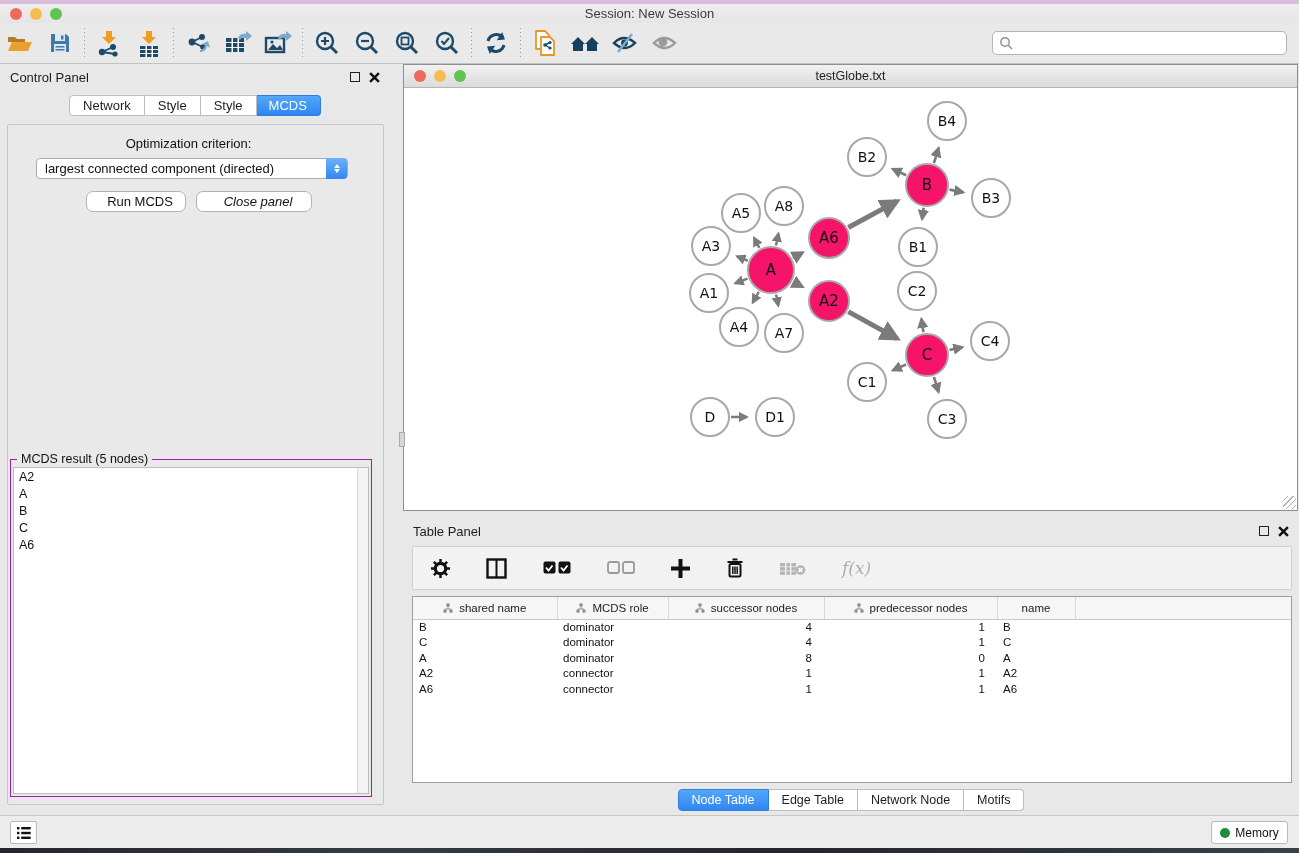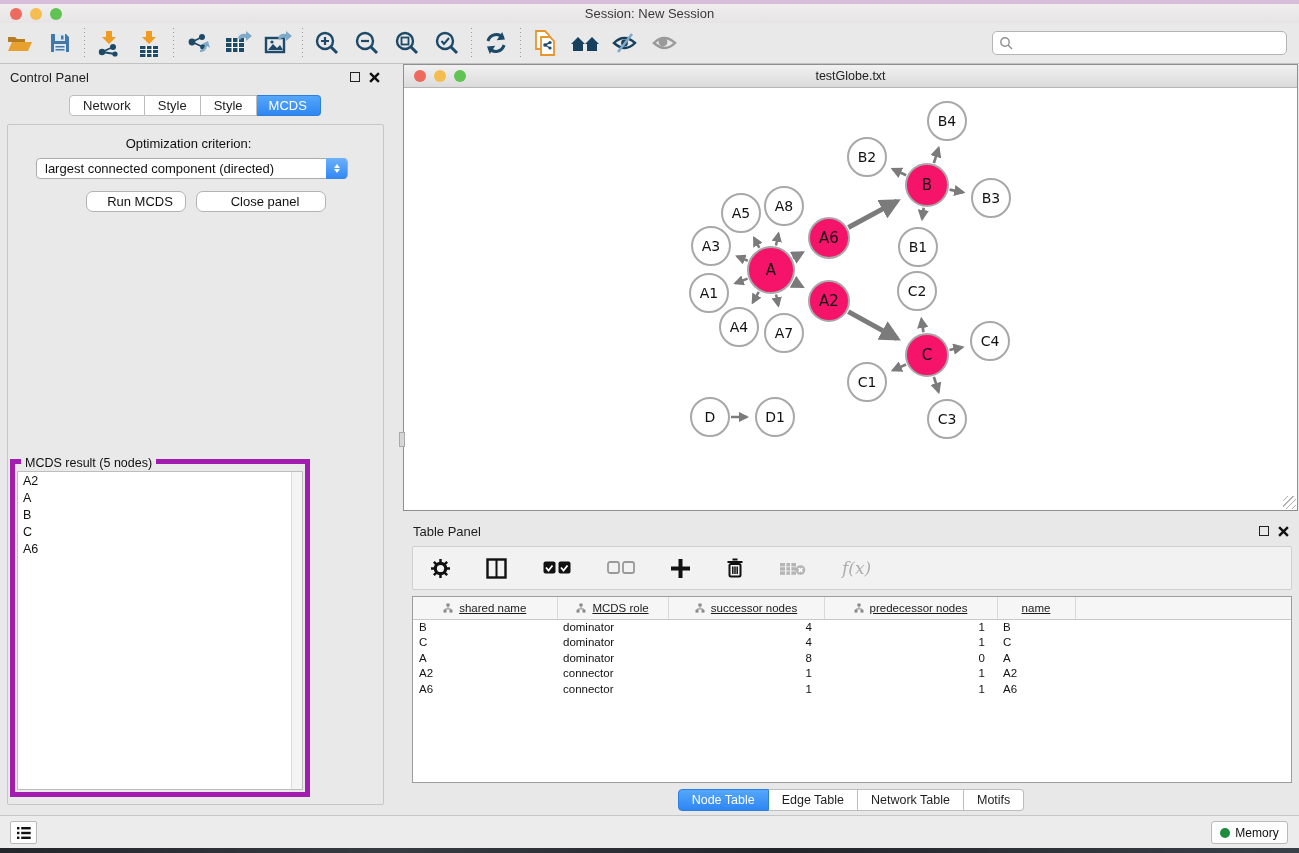--- a/index.html
+++ b/index.html
@@ -49,23 +49,23 @@
     font-size:13px; padding-left:8px; color:#111; }
   #criterion .stepper { position:absolute; right:0px; top:-1px; width:21px; height:21px;
     background:linear-gradient(#6cb1fc,#2f87f3); border-radius:0 4px 4px 0;
     display:flex; flex-direction:column; align-items:center; justify-content:center; gap:1px; }
   .chev { width:0; height:0; border-left:3.5px solid transparent; border-right:3.5px solid transparent; }
   .chev.up { border-bottom:4px solid #fff; }
   .chev.dn { border-top:4px solid #fff; }
   .cp-btn { position:absolute; top:127px; height:21px; background:#fff; border:1px solid #b3b3b3;
     border-radius:7px; font-size:13px; color:#111; display:flex; align-items:center; justify-content:center;padding-left:8px; }
   #run-btn { left:86px; width:100px; }
-  #closep-btn { left:196px; width:130px; }
-  #result-box { position:absolute; left:10px; top:395px; width:300px; height:338px;
-    border:5px solid #a21caf; }
+  #closep-btn { left:196px; width:116px;font-style:italic; }
+  #result-box { position:absolute; left:10px; top:395px; width:362px; height:338px;
+    border:1px solid #a21caf; }
   #result-legend { position:absolute; left:6px; top:-8px; background:#e9e9e9; padding:0 4px;
     font-size:12.5px; color:#111; }
   #result-list { position:absolute; left:2px; top:7px; right:2px; bottom:2px; background:#fff;
     border:1px solid #bdbdbd; overflow:hidden; }
   #result-list .scroll { position:absolute; right:0; top:0; bottom:0; width:11px;
     background:#f4f4f4; border-left:1px solid #dcdcdc; }
   .result-item { font-size:12.5px; color:#111; padding:1.5px 0 1.5px 5px; }
 
   
   #net-window { position:absolute; left:403px; top:64px; width:895px; height:447px;
@@ -82,21 +82,21 @@
   
   #table-panel { position:absolute; left:403px; top:518px; width:896px; height:297px; background:#e8e8e8; }
   #tp-toolbar { position:absolute; left:9px; top:28px; right:7px; height:44px; background:#f2f2f2;
     border:1px solid #cfcfcf; border-radius:2px; display:flex; align-items:center; gap:36px; padding-left:18px; }
   #tp-fx { font-family:"DejaVu Serif", serif; font-style:italic; font-size:17px; color:#adadad; }
   #tp-table { position:absolute; left:9px; top:78px; right:7px; bottom:32px; background:#fff;
     border:1px solid #9d9d9d; overflow:hidden; }
   #tp-grid { width:100%; border-collapse:collapse; table-layout:fixed; }
   #tp-grid th { height:22px; background:#f6f6f6; border-bottom:1px solid #c9c9c9;
     border-right:1px solid #d9d9d9; font-weight:normal; font-size:11.5px; color:#1c1c1c;
-    text-align:center; white-space:nowrap; overflow:hidden;text-decoration:underline; }
+    text-align:center; white-space:nowrap; overflow:hidden; }
   #tp-grid th .hicon { margin-right:6px; vertical-align:-1px; }
   #tp-grid td { height:15.5px; font-size:11.5px; color:#111; padding:0 12px 0 6px;
     white-space:nowrap; overflow:hidden; }
   #tp-grid td.num { text-align:right; }
   #tp-tabs { position:absolute; left:0; right:0; bottom:4px; display:flex; justify-content:center; }
   .tp-tab { height:22px; padding:0 13px; font-size:12.5px; display:flex; align-items:center;
     background:#fff; border:1px solid #bdbdbd; border-left:none; color:#1d1d1d; }
   .tp-tab:first-child { border-left:1px solid #bdbdbd; border-radius:4px 0 0 4px; }
   .tp-tab:last-child { border-radius:0 4px 4px 0; }
   .tp-tab.active { background:linear-gradient(#55a7fb,#2e86f2); border-color:#2e7ee0; color:#fff; }
@@ -537,21 +537,21 @@
             <td class="num">1</td>
             <td>A6</td>
             <td></td>
           </tr>
         </tbody>
       </table>
   </div>
   <div id="tp-tabs">
       <div class="tp-tab active">Node Table</div>
       <div class="tp-tab">Edge Table</div>
-      <div class="tp-tab">Network Table</div>
+      <div class="tp-tab">Network Node</div>
       <div class="tp-tab">Motifs</div>
     </div>
 </div>
 
 <div id="status-bar">
   <div id="status-left-btn">
     <svg width="14" height="12" viewBox="0 0 14 12">
       <g fill="#111">
           <rect x="0" y="0" width="2.4" height="2.4"></rect>
           <rect x="0" y="4.8" width="2.4" height="2.4"></rect>

